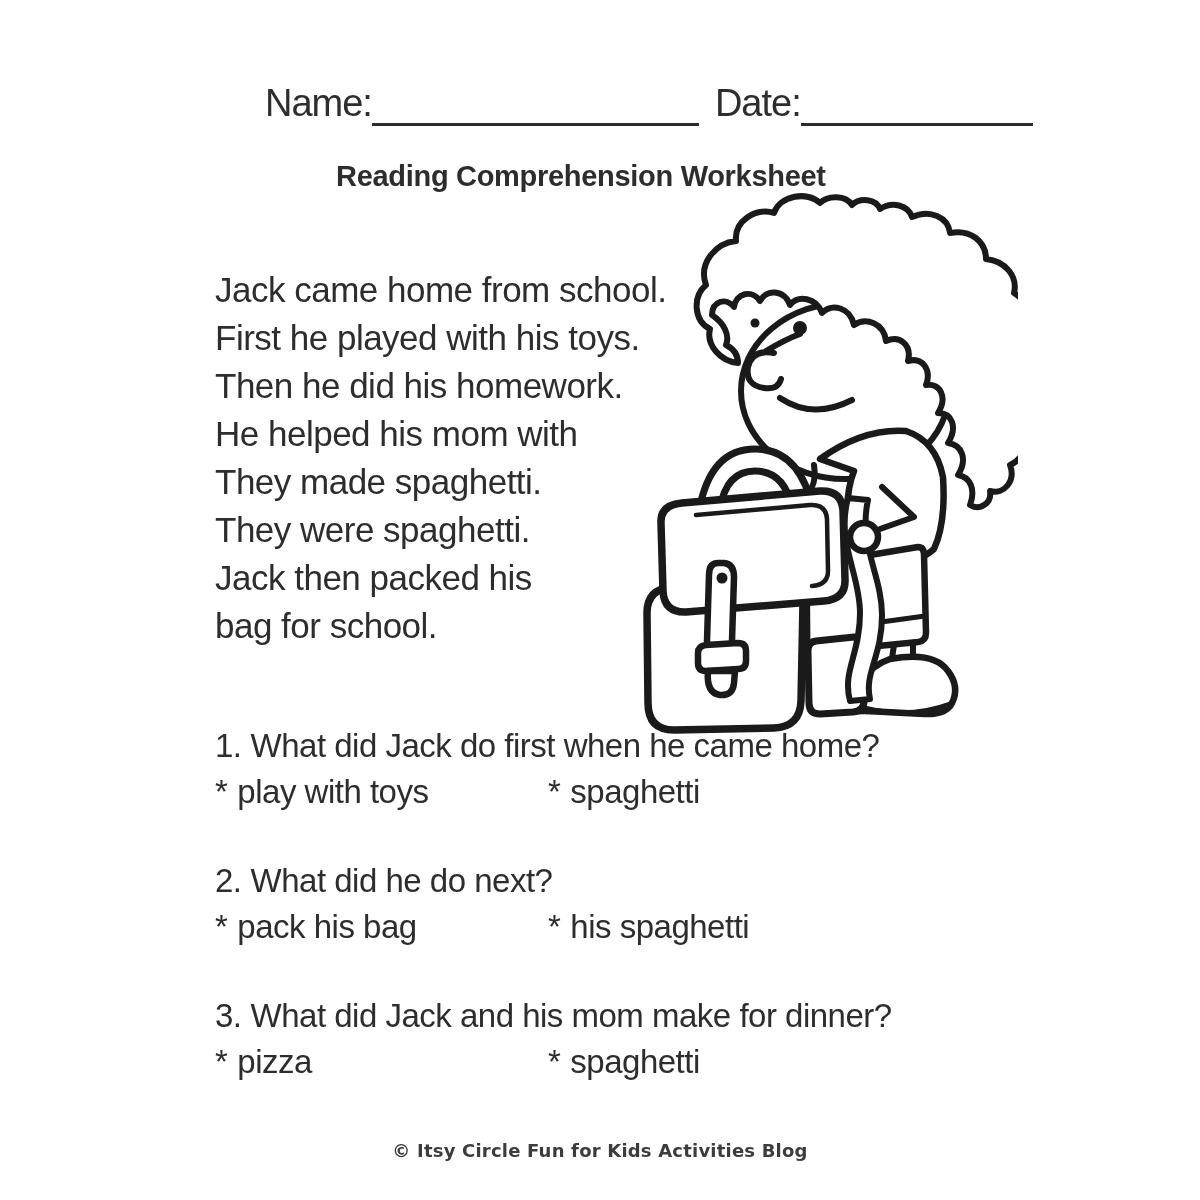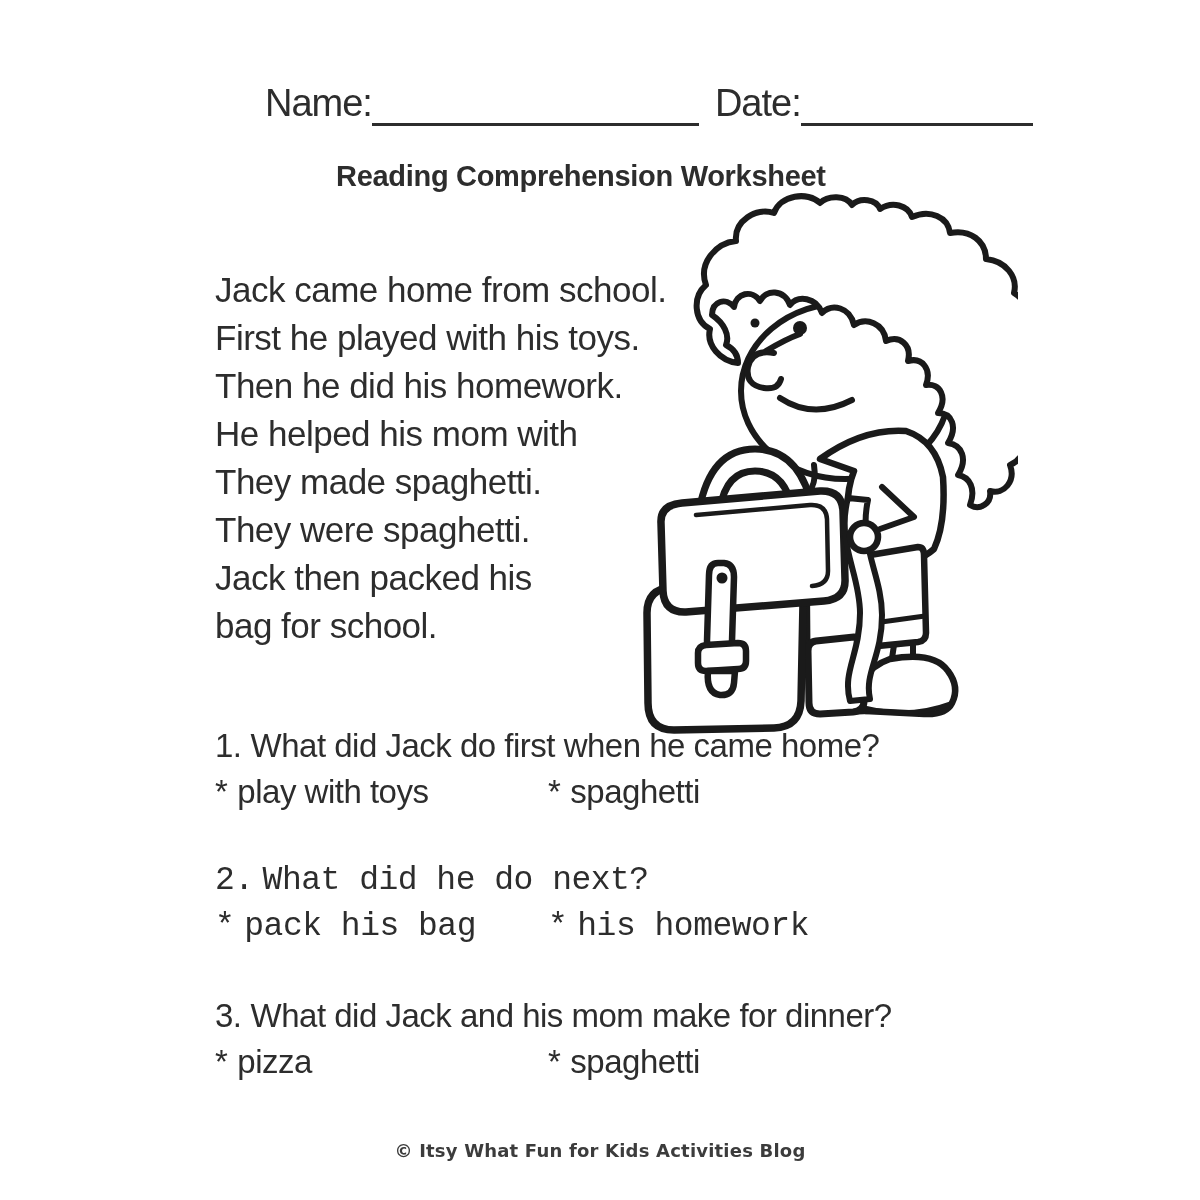--- a/index.html
+++ b/index.html
@@ -37,21 +37,21 @@
     position:absolute;left:215px;top:266px;
     font-size:35px;line-height:48px;font-weight:400;
     letter-spacing:-0.5px;
   }
   
   .illustration{
     position:absolute;left:638px;top:193px;width:380px;height:555px;
   }
   
   .question-block{position:absolute;left:215px;width:900px;}
-  .q1{top:723px;} .q2{top:858px;font-family:Liberation Mono, monospace;} .q3{top:993px;}
+  .q1{top:723px;} .q2{top:858px;} .q3{top:993px;}
   .q-prompt{
     font-size:33px;line-height:46px;font-weight:400;letter-spacing:-0.5px;
   }
   .q-num{margin-right:9px;}
   .options{position:relative;height:46px;
     font-size:33px;line-height:46px;letter-spacing:-0.5px;}
   .option{position:absolute;top:0;white-space:nowrap;}
   .opt-a{left:0;}
   .opt-b{left:333px;}
   .bullet{margin-right:10px;}
@@ -206,29 +206,29 @@
       <span class="option opt-b"><span class="bullet">*</span><span>spaghetti</span></span>
     </div>
   </div>
 
   <div class="question-block q2">
     <div class="q-prompt">
       <span class="q-num">2.</span><span>What did he do next?</span>
     </div>
     <div class="options">
       <span class="option opt-a"><span class="bullet">*</span><span>pack his bag</span></span>
-      <span class="option opt-b"><span class="bullet">*</span><span>his homework</span></span>
+      <span class="option opt-b"><span class="bullet">*</span><span>his spaghetti</span></span>
     </div>
   </div>
 
   <div class="question-block q3">
     <div class="q-prompt">
       <span class="q-num">3.</span><span>What did Jack and his mom make for dinner?</span>
     </div>
     <div class="options">
       <span class="option opt-a"><span class="bullet">*</span><span>pizza</span></span>
       <span class="option opt-b"><span class="bullet">*</span><span>spaghetti</span></span>
     </div>
   </div>
 
-  <div class="footer">© Itsy What Fun for Kids Activities Blog</div>
+  <div class="footer">© Itsy Circle Fun for Kids Activities Blog</div>
 
 </div>
 
 </body></html>

